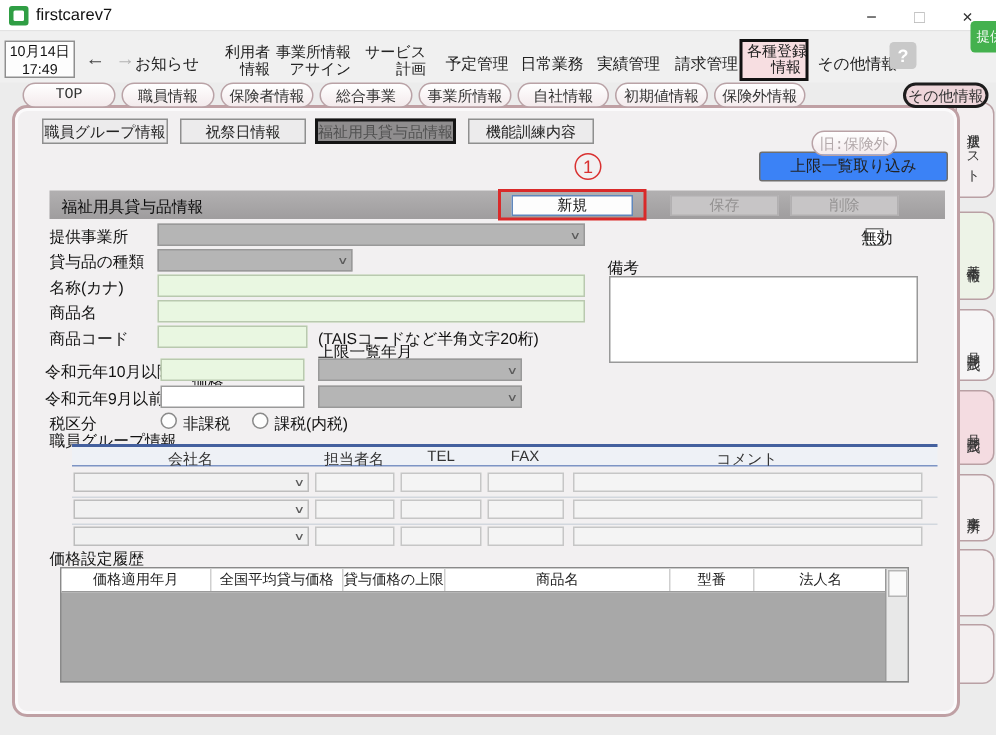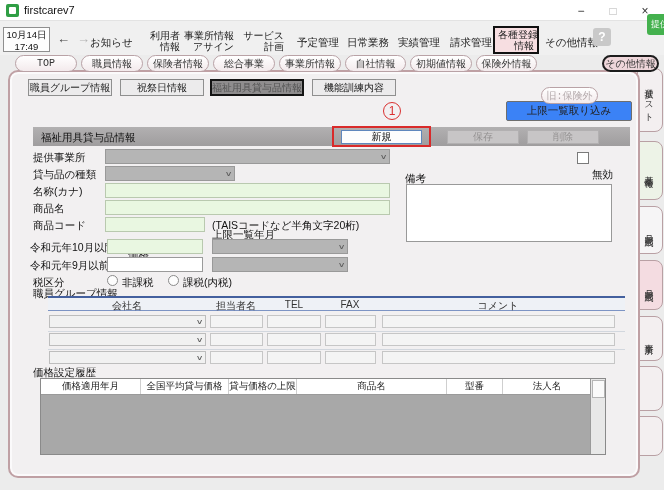--- a/index.html
+++ b/index.html
@@ -141,21 +141,21 @@
   <div class="abs importbtn">上限一覧取り込み</div>
 
   <div class="abs hdrbar"></div>
   <div class="abs hdrtitle">福祉用具貸与品情報</div>
   <div class="abs newbtn">新規</div>
   <div class="abs redbox"></div>
   <div class="abs disbtn" style="left:447px;">保存</div>
   <div class="abs disbtn" style="left:527px;">削除</div>
 
   <div class="abs cb"></div>
-  <div class="abs lbl" style="left:592px;top:152px;margin-top:16px;">無効</div>
+  <div class="abs lbl" style="left:574px;top:152px;">無効</div>
 
   <div class="abs lbl" style="left:33px;top:151px;">提供事業所</div>
   <div class="abs ddl" style="left:105px;top:149px;width:285px;">
       <span class="dd-arrow">∨</span>
     </div>
 
   <div class="abs lbl" style="left:33px;top:168px;">貸与品の種類</div>
   <div class="abs ddl" style="left:105px;top:166px;width:130px;">
       <span class="dd-arrow">∨</span>
     </div>

